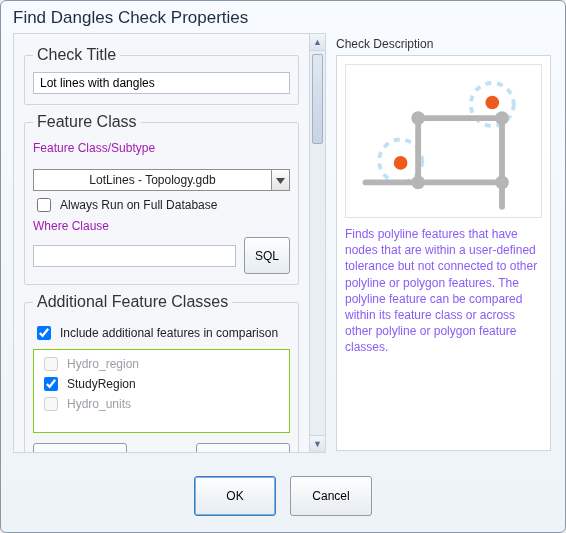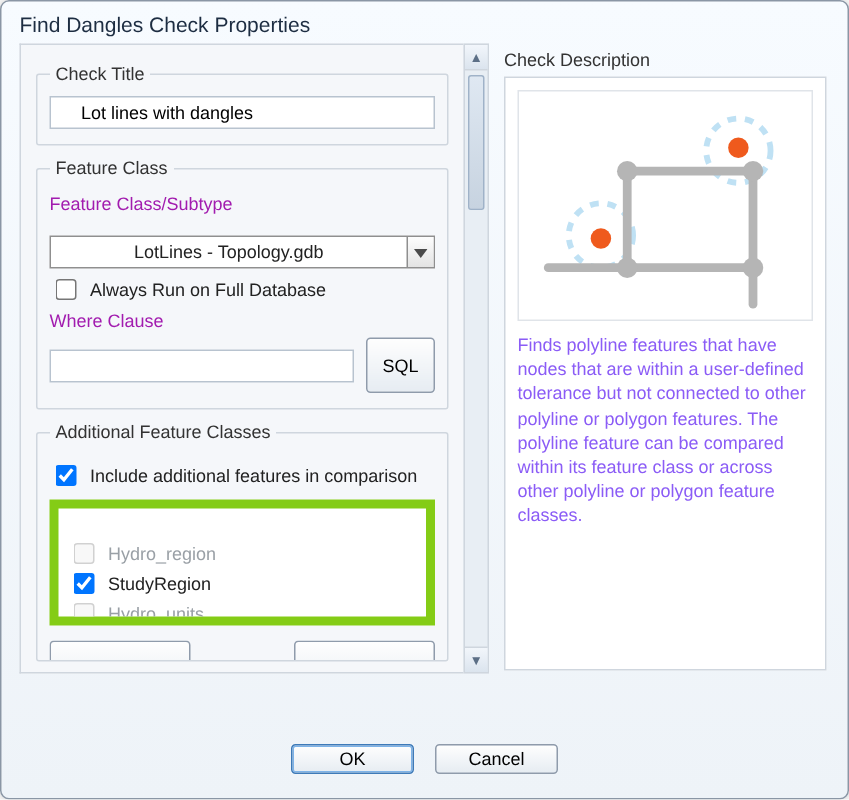--- a/index.html
+++ b/index.html
@@ -17,21 +17,21 @@
     width: 566px;
     height: 533px;
     border: 1px solid #8a96a5;
     border-radius: 6px;
     background: linear-gradient(#f7fbff,#eef3f8);
     box-shadow: 0 0 8px rgba(0,0,0,0.25);
     position: relative;
   }
   .titlebar {
     padding: 7px 12px 5px 12px;
-    font-size: 14px;
+    font-size: 17px;
     color: #1d2d42;
   }
   .body {
     display:flex;
     gap:8px;
     padding: 0 12px 0 12px;
     height: 420px;
   }
   .leftwrap {
     display:flex;
@@ -69,32 +69,32 @@
     padding:0 2px;
   }
   fieldset.group {
     border: 1px solid #cfd6de;
     border-radius:2px;
     margin: 8px 0;
     padding: 8px 8px 10px 8px;
     background: transparent;
   }
   fieldset.group > legend {
-    font-size: 12px;
+    font-size: 16px;
     padding: 0 4px;
     color:#333;
     margin-top:32px;
   }
   .label { margin: 2px 0 4px 0; color:#a21caf; }
   input.text {
     width: 100%;
     height: 22px;
     border: 1px solid #b8c3cf;
     background: #fff;
-    padding: 2px 20px;
+    padding: 2px 6px;
     font: inherit;
   }
   .combo {
     display:flex;
     width:100%;
     height:22px;
     border:1px solid #8f8f8f;
     background:#fff;
     margin-top:14px;
     justify-content:flex-end;
@@ -119,24 +119,24 @@
     background:linear-gradient(#fefefe,#e6ecf2);
     font:inherit;
     padding:0 10px;
     cursor:pointer;
   }
   .btn.primary {
     border:1px solid #3e7ab8;
     box-shadow: 0 0 0 1px #7eb3e8 inset;
   }
   .feature-list {
-    border:6px solid #84cc16;
+    border:1px solid #84cc16;
     background:#fff;
     margin-top:6px;
-    padding:20px 6px;
+    padding:4px 6px;
     height:84px;
     overflow:hidden;
   }
   .flist-item { display:flex; align-items:center; gap:6px; line-height:18px; }
   .flist-item.disabled { color:#9aa0a6; }
   .flist-item input { width:14px;height:14px; }
   .subbuttons { display:flex; gap:14px; justify-content:space-between; margin-top:10px; overflow:hidden; height:13px; }
   .subbuttons .btn { min-width:94px; }
   .desc-box {
     border:1px solid #cfd6de;
@@ -153,21 +153,21 @@
     position:relative;
   }
   .desc-text { line-height:1.35; color:#8b5cf6; }
   .footer {
     position:absolute;
     left:0; right:0; bottom:16px;
     display:flex;
     justify-content:center;
     gap:14px;
   }
-  .footer .btn { min-width:82px; height:20px; }
+  .footer .btn { min-width:82px; height:40px; }
   .section-label { margin-top:10px; color:#333; }
   
   .ill-line { stroke:#b5b5b5; stroke-width:6; stroke-linecap:round; }
   .ill-node { fill:#b5b5b5; }
   .ill-dot { fill:#ef5a1d; }
   .ill-ring { fill:none; stroke:#bfe1f4; stroke-width:4; stroke-dasharray:6 6; }
 </style>
 </head>
 <body>
 

